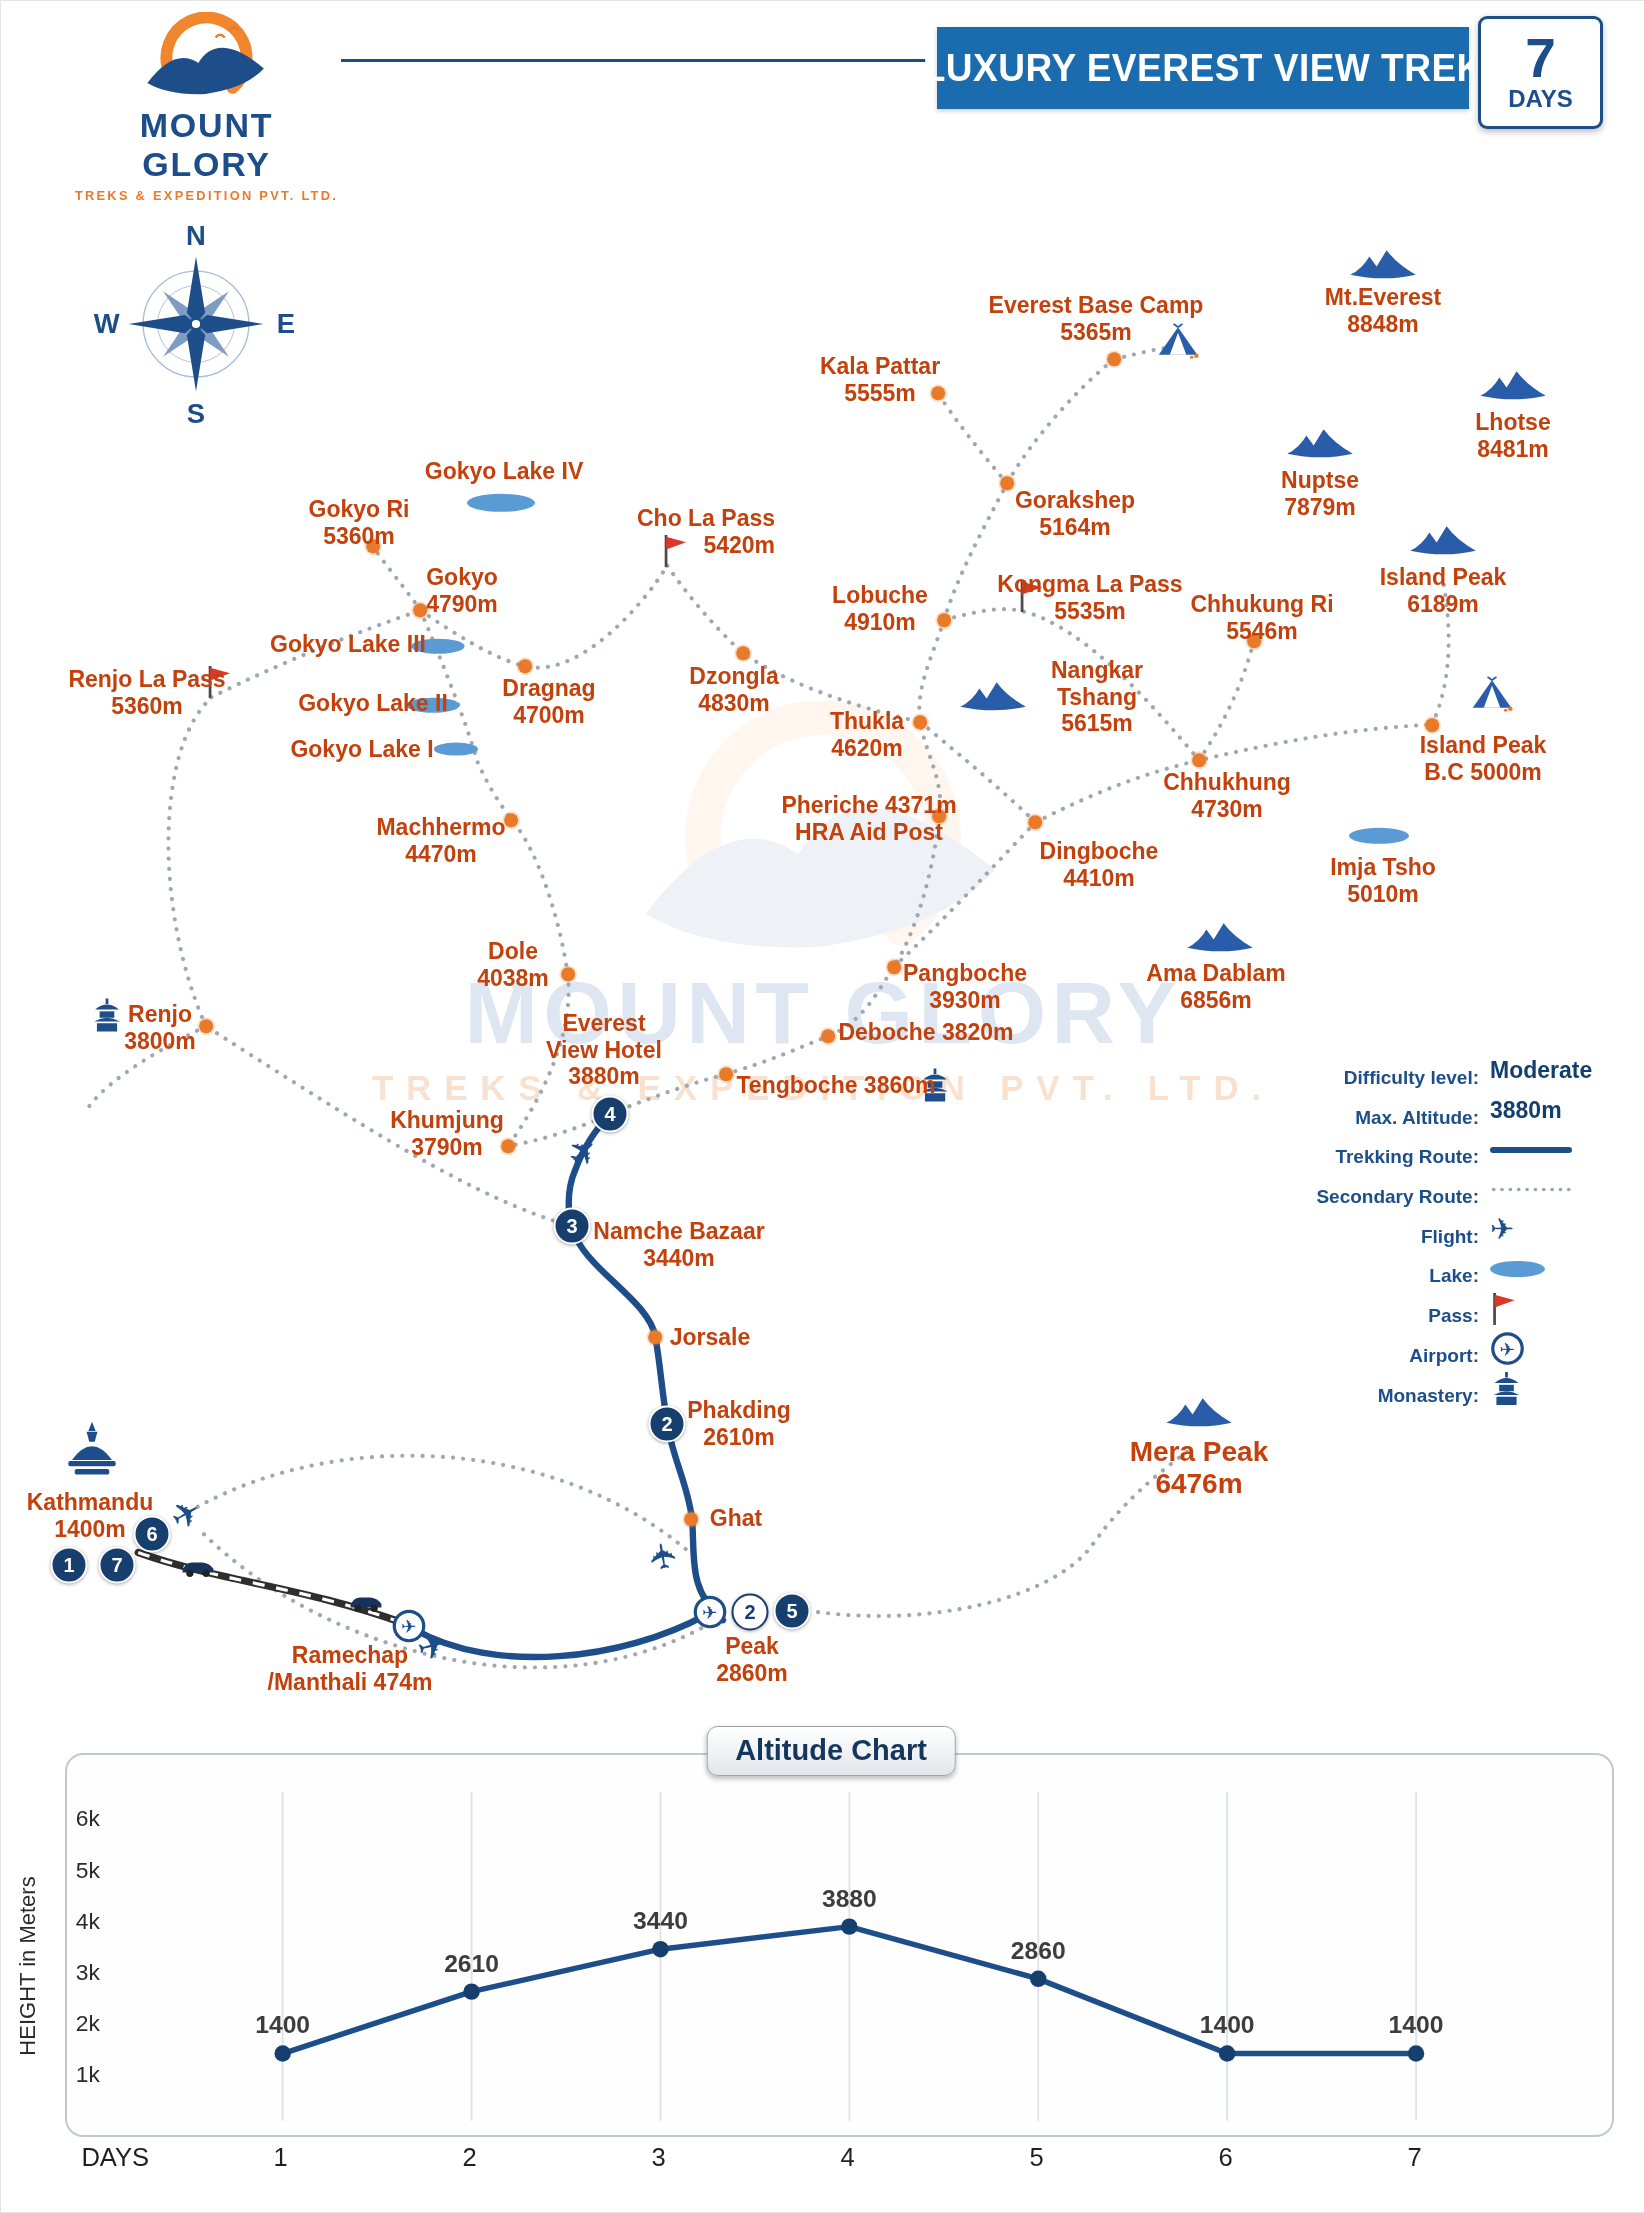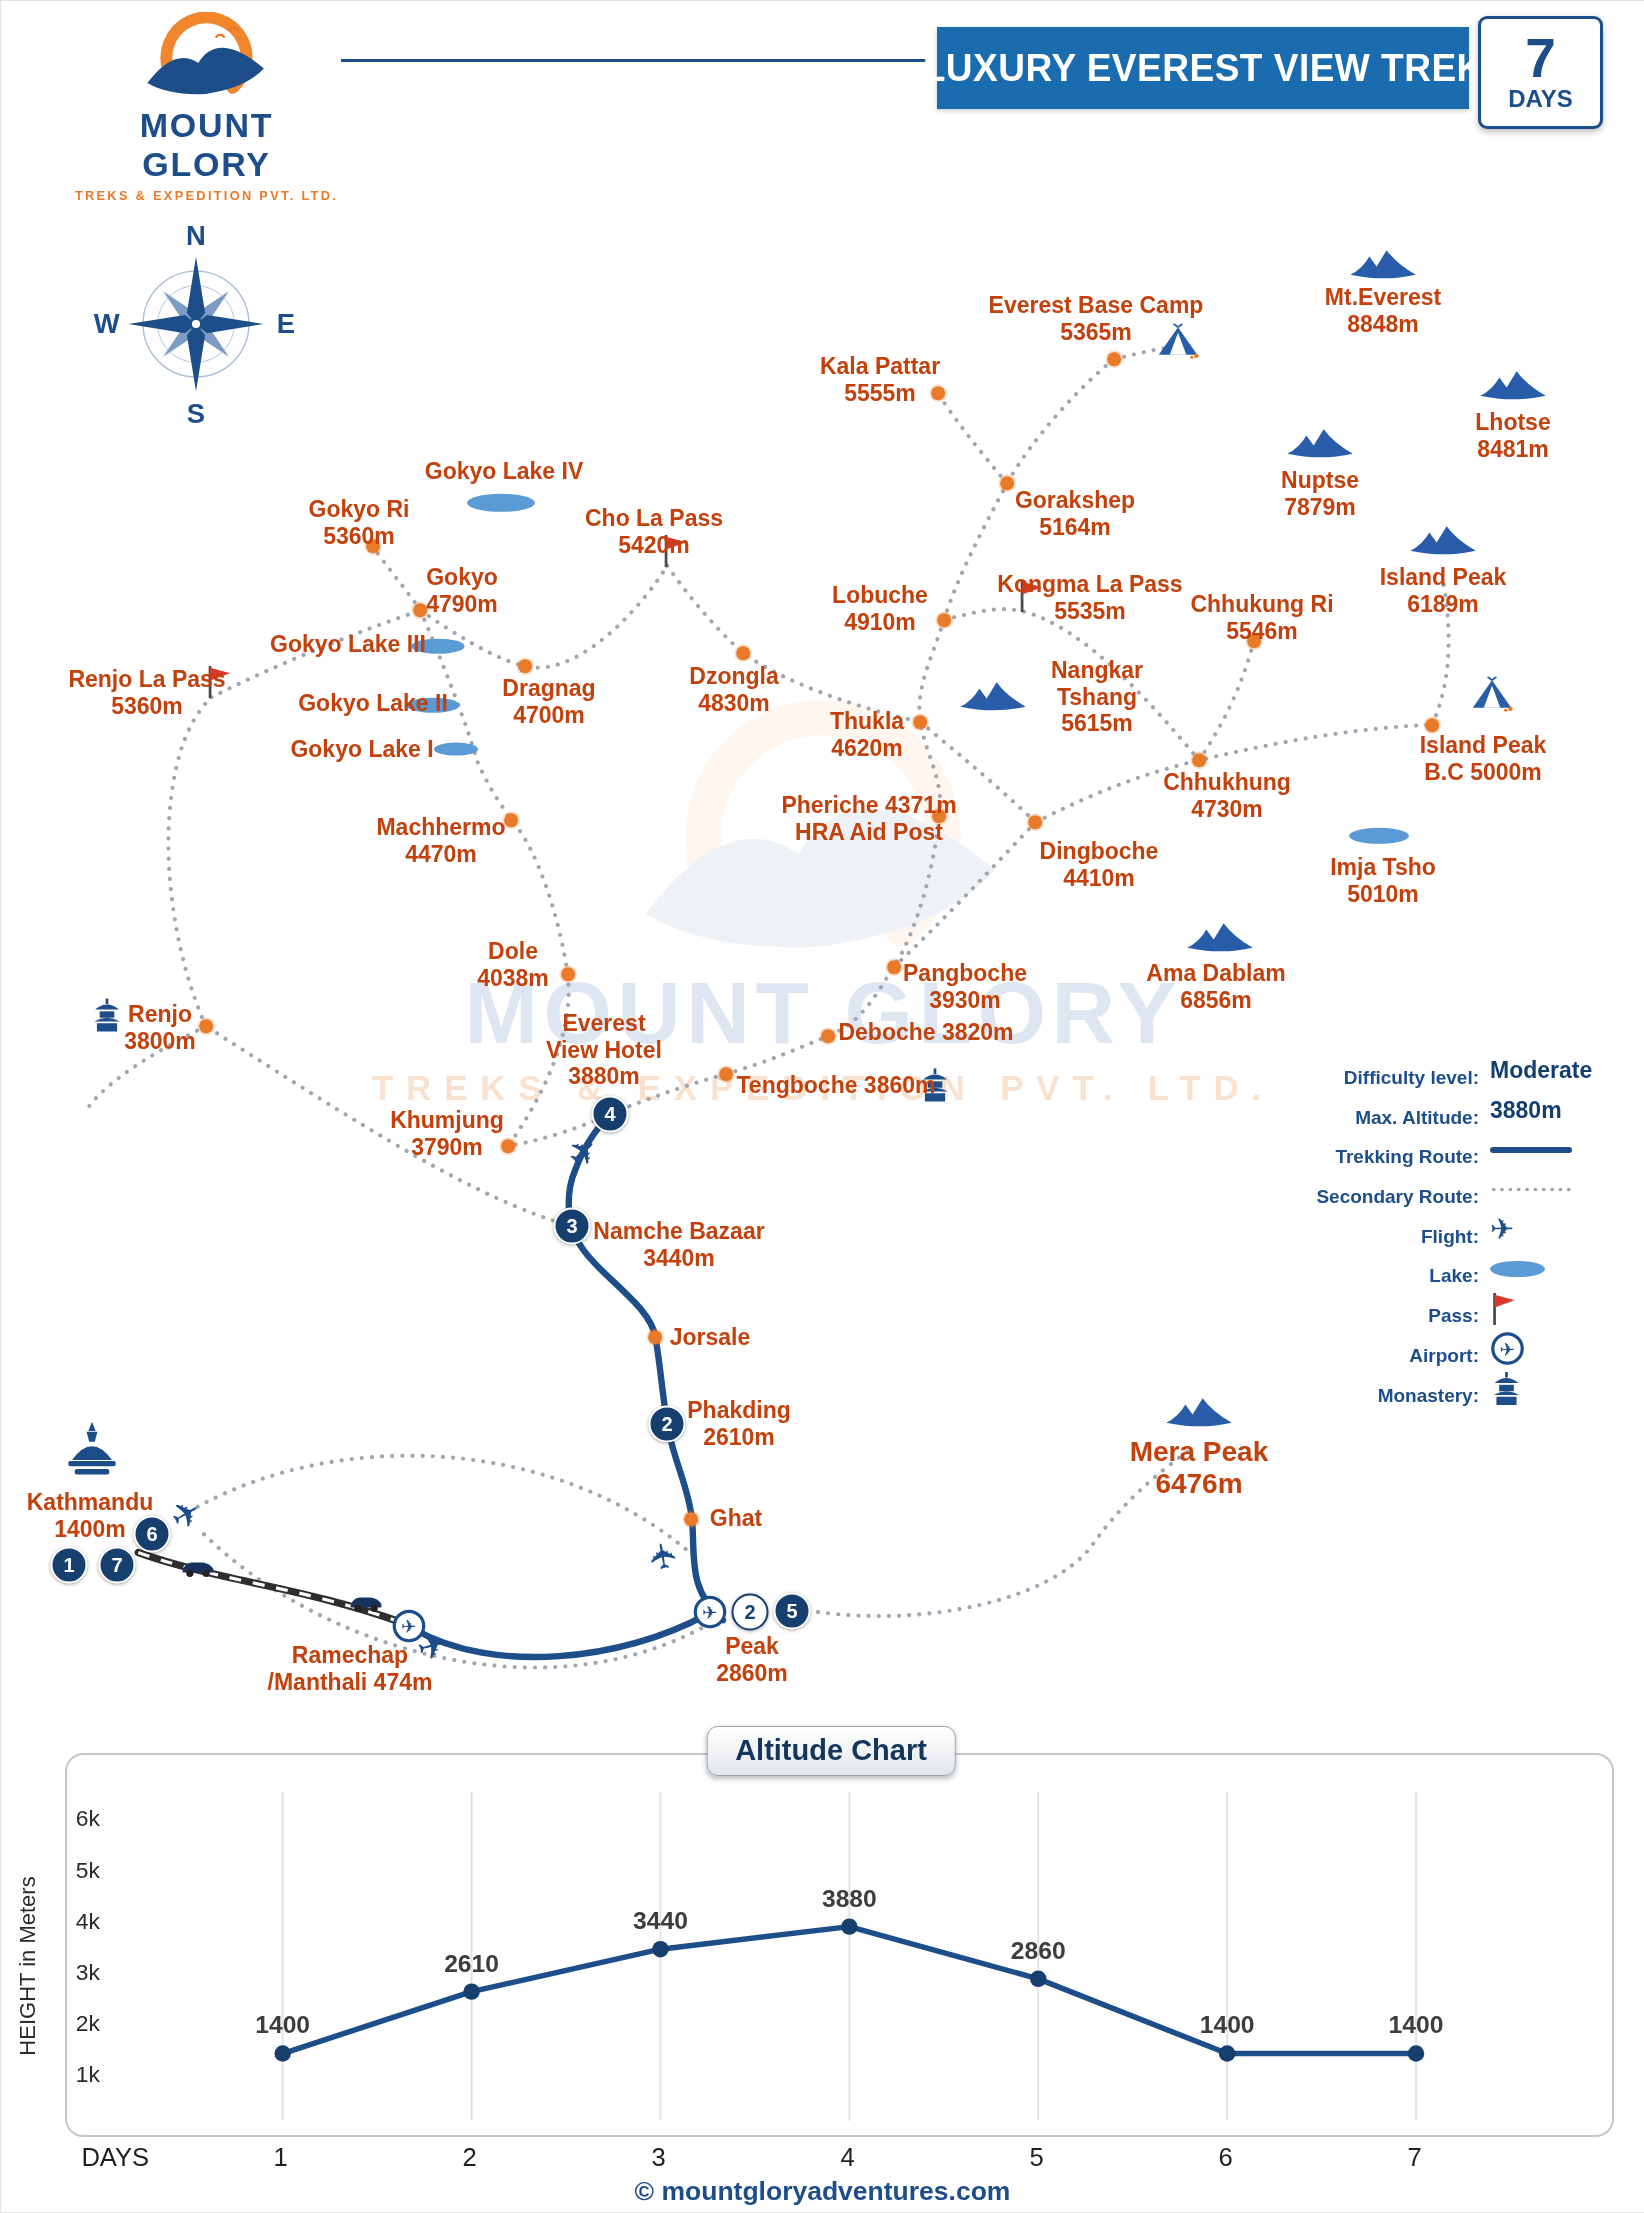--- a/index.html
+++ b/index.html
@@ -201,21 +201,21 @@
       </div>
       <div class="dot" style="left: 372px; top: 545px;"></div>
       <div class="place-label" style="left: 358px; top: 495px;">
         <div>Gokyo Ri</div>
         <div>5360m</div>
       </div>
       <div class="flag-ic" style="left: 666px; top: 565px;"><svg width="27.4" height="37" viewBox="0 0 30 40">
           <line x1="5" y1="3" x2="5" y2="38" stroke="#4a4a4a" stroke-width="3"></line>
           <path d="M5 5 L27 11 L5 19 Z" fill="#d8392b"></path>
         </svg></div>
-      <div class="place-label" style="left: 653px; top: 504px;">
+      <div class="place-label" style="left: 705px; top: 504px; text-align: right;">
         <div>Cho La Pass</div>
         <div>5420m</div>
       </div>
       <div class="icon" style="left: 1442px; top: 537px;"><svg width="71" height="40" viewBox="0 0 78 44">
           <path d="M3 36 Q16 30 24 16 L32 27 L43 9 Q54 24 75 36 Q40 44 3 36 Z" fill="#2a5da9"></path>
         </svg></div>
       <div class="place-label" style="left: 1442px; top: 563px;">
         <div>Island Peak</div>
         <div>6189m</div>
       </div>
@@ -562,16 +562,15 @@
       <span class="xl" style="left:16.4px">DAYS</span>
       <span class="xl" style="left:197px;width:37px;text-align:center">1</span>
       <span class="xl" style="left:386px;width:37px;text-align:center">2</span>
       <span class="xl" style="left:575px;width:37px;text-align:center">3</span>
       <span class="xl" style="left:764px;width:37px;text-align:center">4</span>
       <span class="xl" style="left:953px;width:37px;text-align:center">5</span>
       <span class="xl" style="left:1142px;width:37px;text-align:center">6</span>
       <span class="xl" style="left:1331px;width:37px;text-align:center">7</span>
     </div>
 
-  <div class="footer">© mountgloryadventures.com</div>
 
 </div>
 
 
 </body></html>

